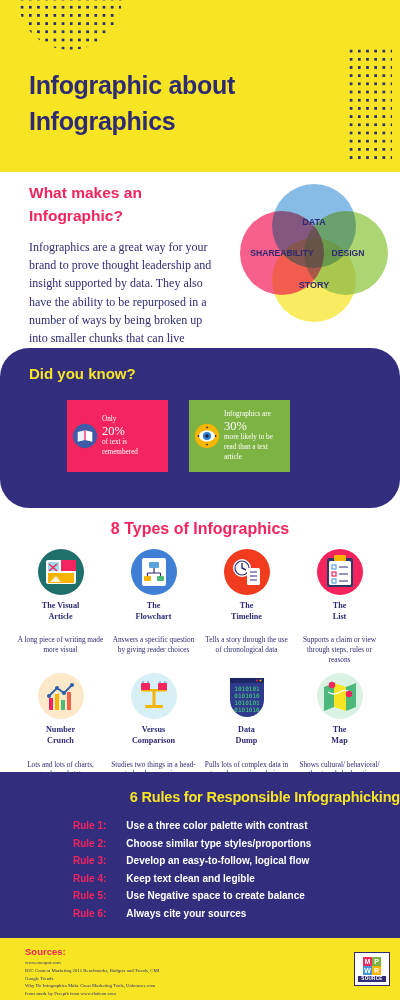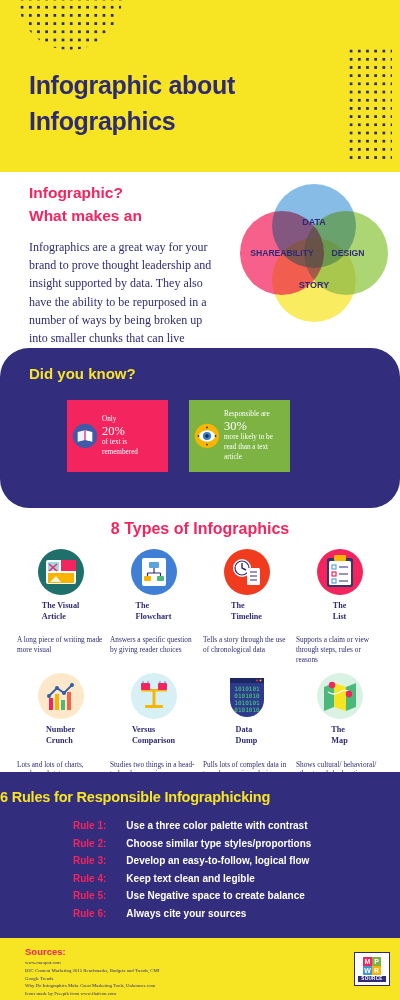--- a/index.html
+++ b/index.html
@@ -99,39 +99,39 @@
   .types-title{
     position:absolute; left:0; top:12px; width:400px; text-align:center;
     font-size:16px; font-weight:bold; color:#f4245e;
   }
   .types-grid{
     position:absolute; left:14px; top:40px;
     width:372px; display:flex; flex-wrap:wrap; row-gap:8px;
   }
   .type-cell{
     width:93px; display:flex; flex-direction:column; align-items:center;
-    padding:0 3px;
+    text-align:center; padding:0 3px;
   }
   .type-ico{ width:48px; height:48px; margin-bottom:5px; }
   .type-name{
     font-family:"Liberation Serif", serif;
     font-size:8.2px; font-weight:bold; line-height:1.3; color:#2e2b74;
   }
   .type-desc{
     font-family:"Liberation Serif", serif;
     font-size:7.3px; line-height:1.32; color:#2e2b74; margin-top:13px;
   }
 
   
   .rules-section{
     position:relative; width:400px; height:166px;
     background:#332d7e;
   }
   .rules-title{
-    position:absolute; left:0; top:17px; width:400px; text-align:left;
+    position:absolute; left:0; top:17px; width:400px; text-align:right;
     font-size:14.5px; font-weight:bold; color:#f7e524; letter-spacing:-0.2px;
   }
   .rules-list{
     position:absolute; left:73px; top:48px; width:310px;
   }
   .rule-row{
     display:flex; align-items:baseline; gap:20px; margin-bottom:6.5px;
   }
   .rule-label{
     font-size:10px; font-weight:bold; color:#f4245e; white-space:nowrap;
@@ -182,22 +182,22 @@
     <div class="dots-halfcircle"></div>
     <div class="dots-grid"></div>
     <div class="header-title">
       <div>Infographic about</div>
       <div>Infographics</div>
     </div>
   </div>
 
   <div class="what-section">
     <div class="what-title">
+      <div>What makes an</div>
       <div>Infographic?</div>
-      <div>What makes an</div>
     </div>
     <div class="what-body">Infographics are a great way for your brand to prove thought leadership and insight supported by data. They also have the ability to be repurposed in a number of ways by being broken up into smaller chunks that can live across multiple channels.</div>
 
     <svg class="venn" viewBox="0 0 152 146">
       <g opacity="0.72">
         <circle cx="76" cy="46" r="42" fill="#5aa3dd"></circle>
         <circle cx="44" cy="73" r="42" fill="#f4245e"></circle>
         <circle cx="108" cy="73" r="42" fill="#8dc63f"></circle>
         <circle cx="76" cy="100" r="42" fill="#f7e524"></circle>
       </g>
@@ -232,21 +232,21 @@
           <circle cx="16" cy="16" r="15" fill="#f7b500"></circle>
           <ellipse cx="16" cy="16" rx="10" ry="7" fill="#ffffff"></ellipse>
           <circle cx="16" cy="16" r="5" fill="#2e7fd0"></circle>
           <circle cx="16" cy="16" r="2.2" fill="#1a2340"></circle>
           <circle cx="16" cy="5.5" r="1.1" fill="#2e2b74"></circle>
           <circle cx="16" cy="26.5" r="1.1" fill="#2e2b74"></circle>
           <circle cx="5.5" cy="16" r="1.1" fill="#2e2b74"></circle>
           <circle cx="26.5" cy="16" r="1.1" fill="#2e2b74"></circle>
         </svg>
         <div class="card-txt">
-          <span>Responsible are</span>
+          <span>Infographics are</span>
           <span class="big">30%</span>
           <span>more likely to be read than a text article</span>
         </div>
       </div>
 
     </div>
   </div>
 
   <div class="types-section">
     <div class="types-title">8 Types of Infographics</div>

